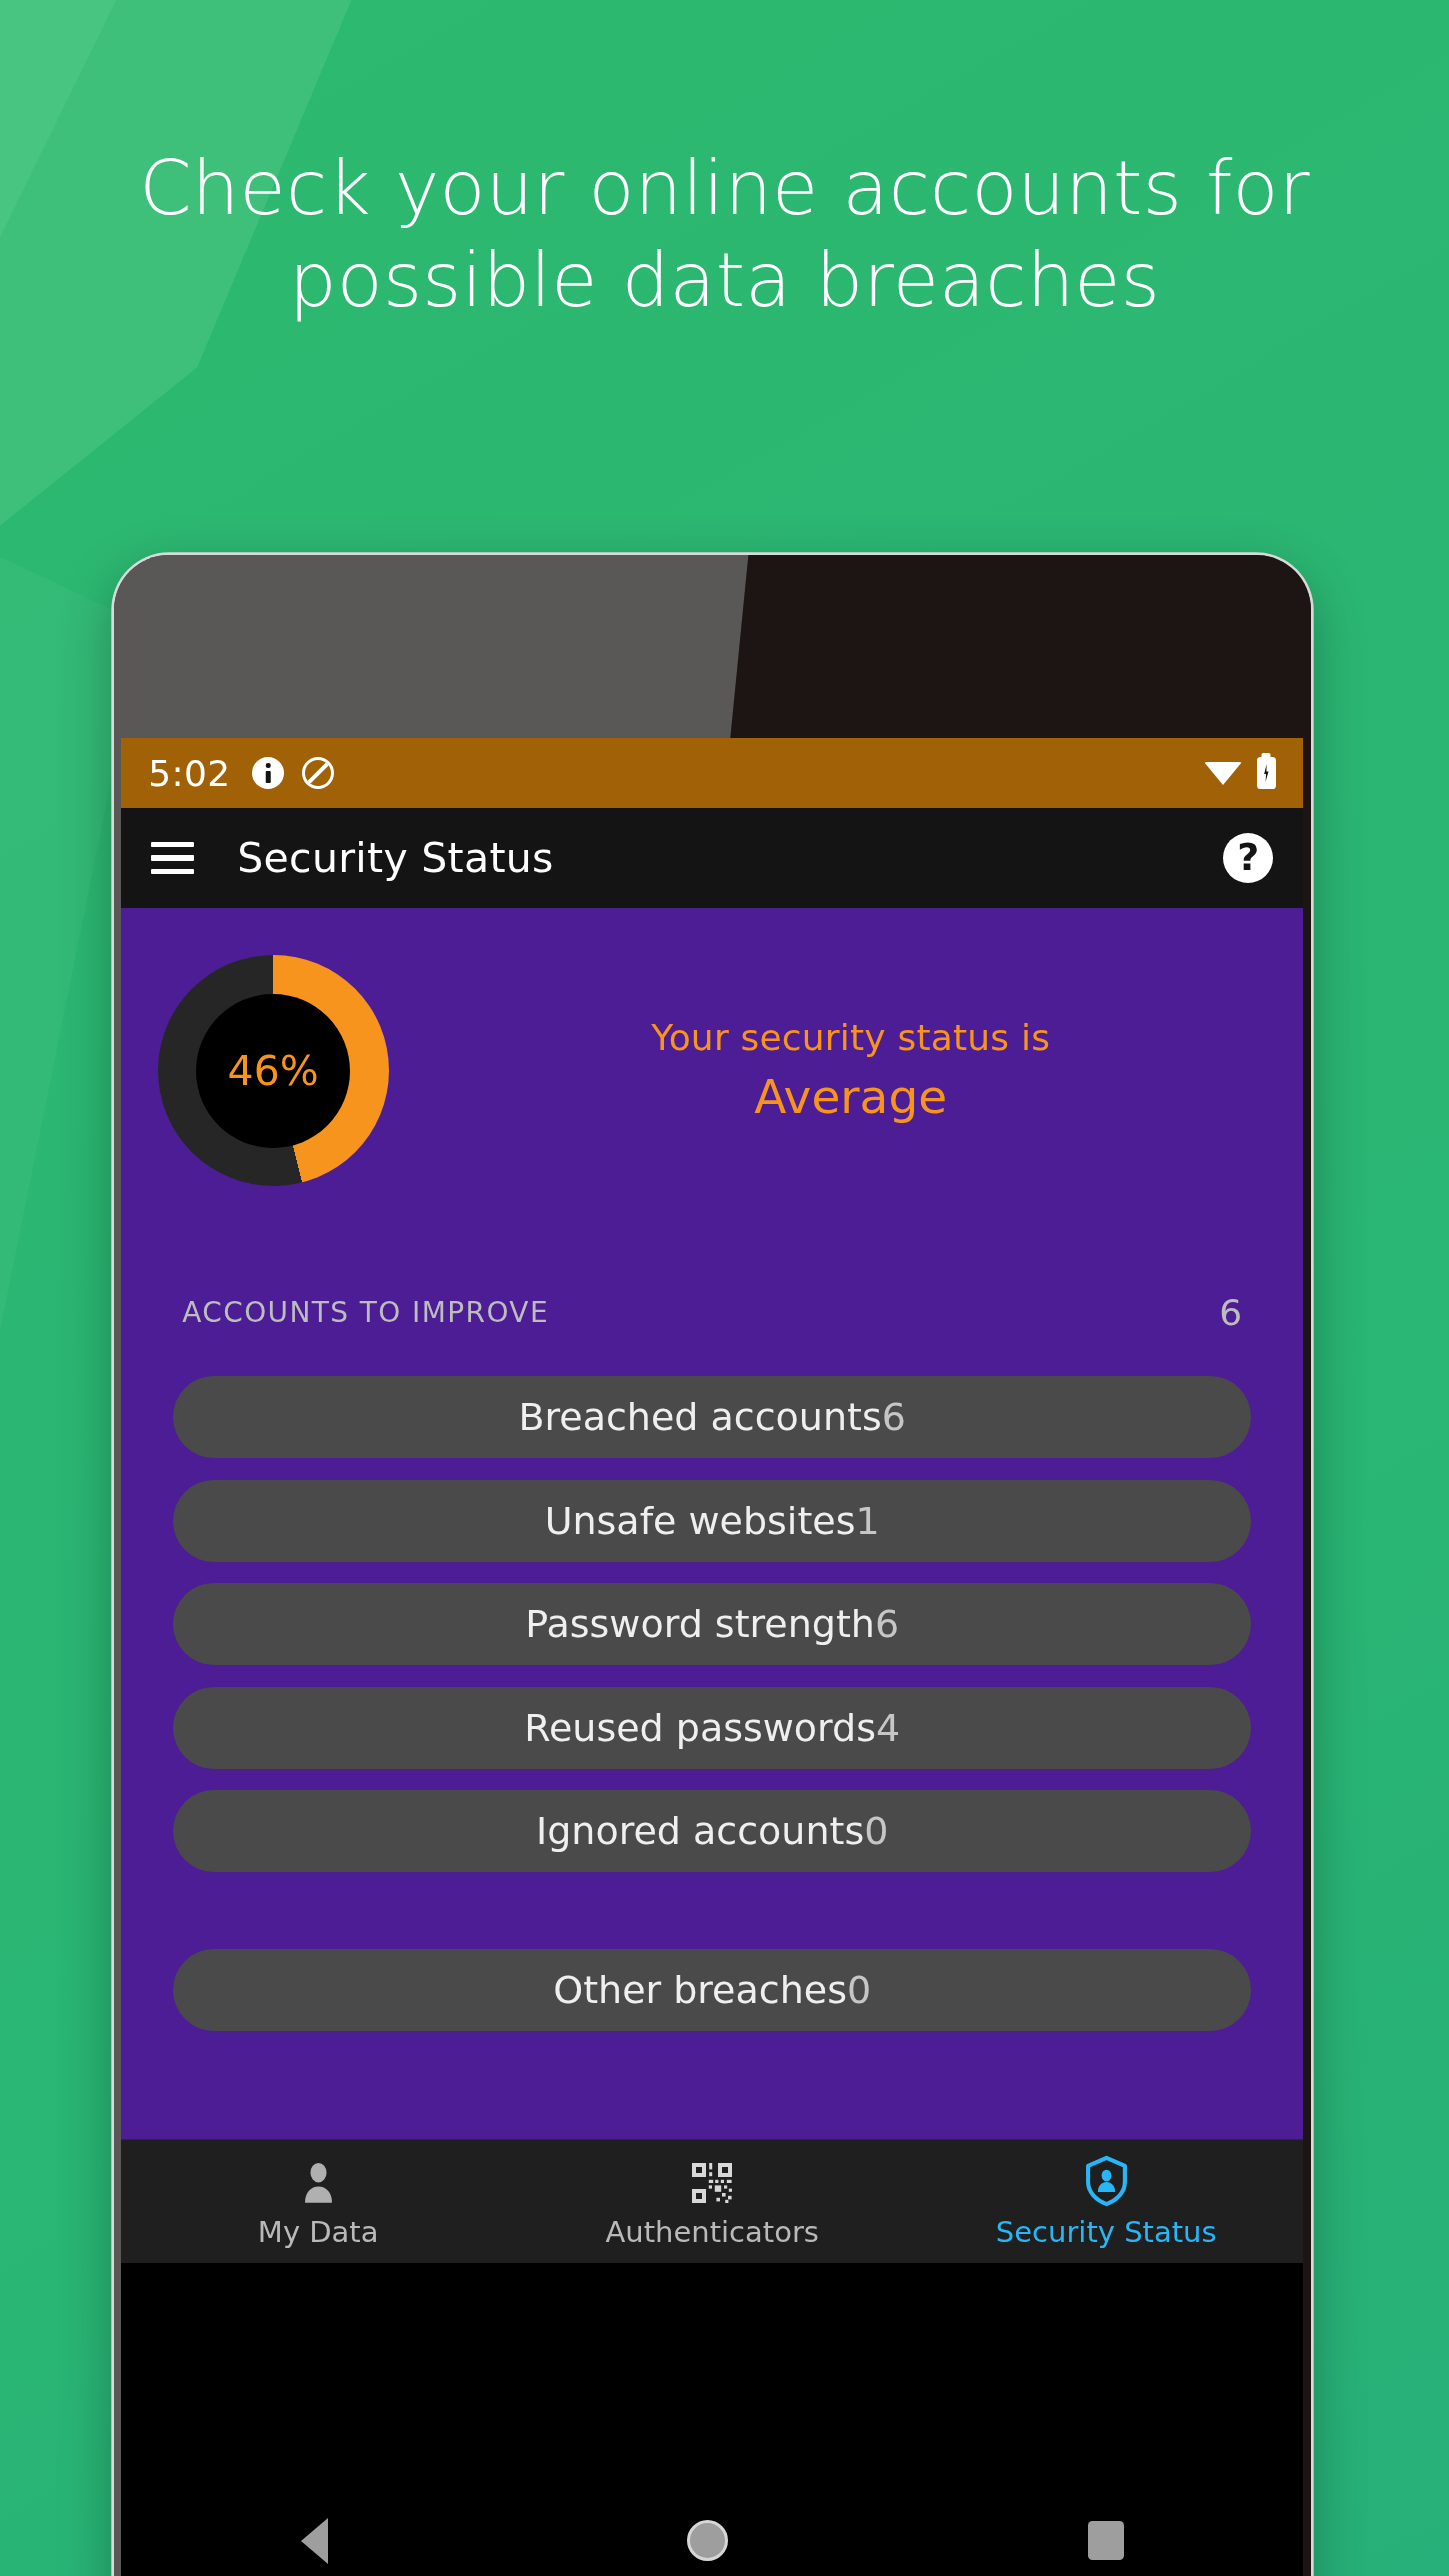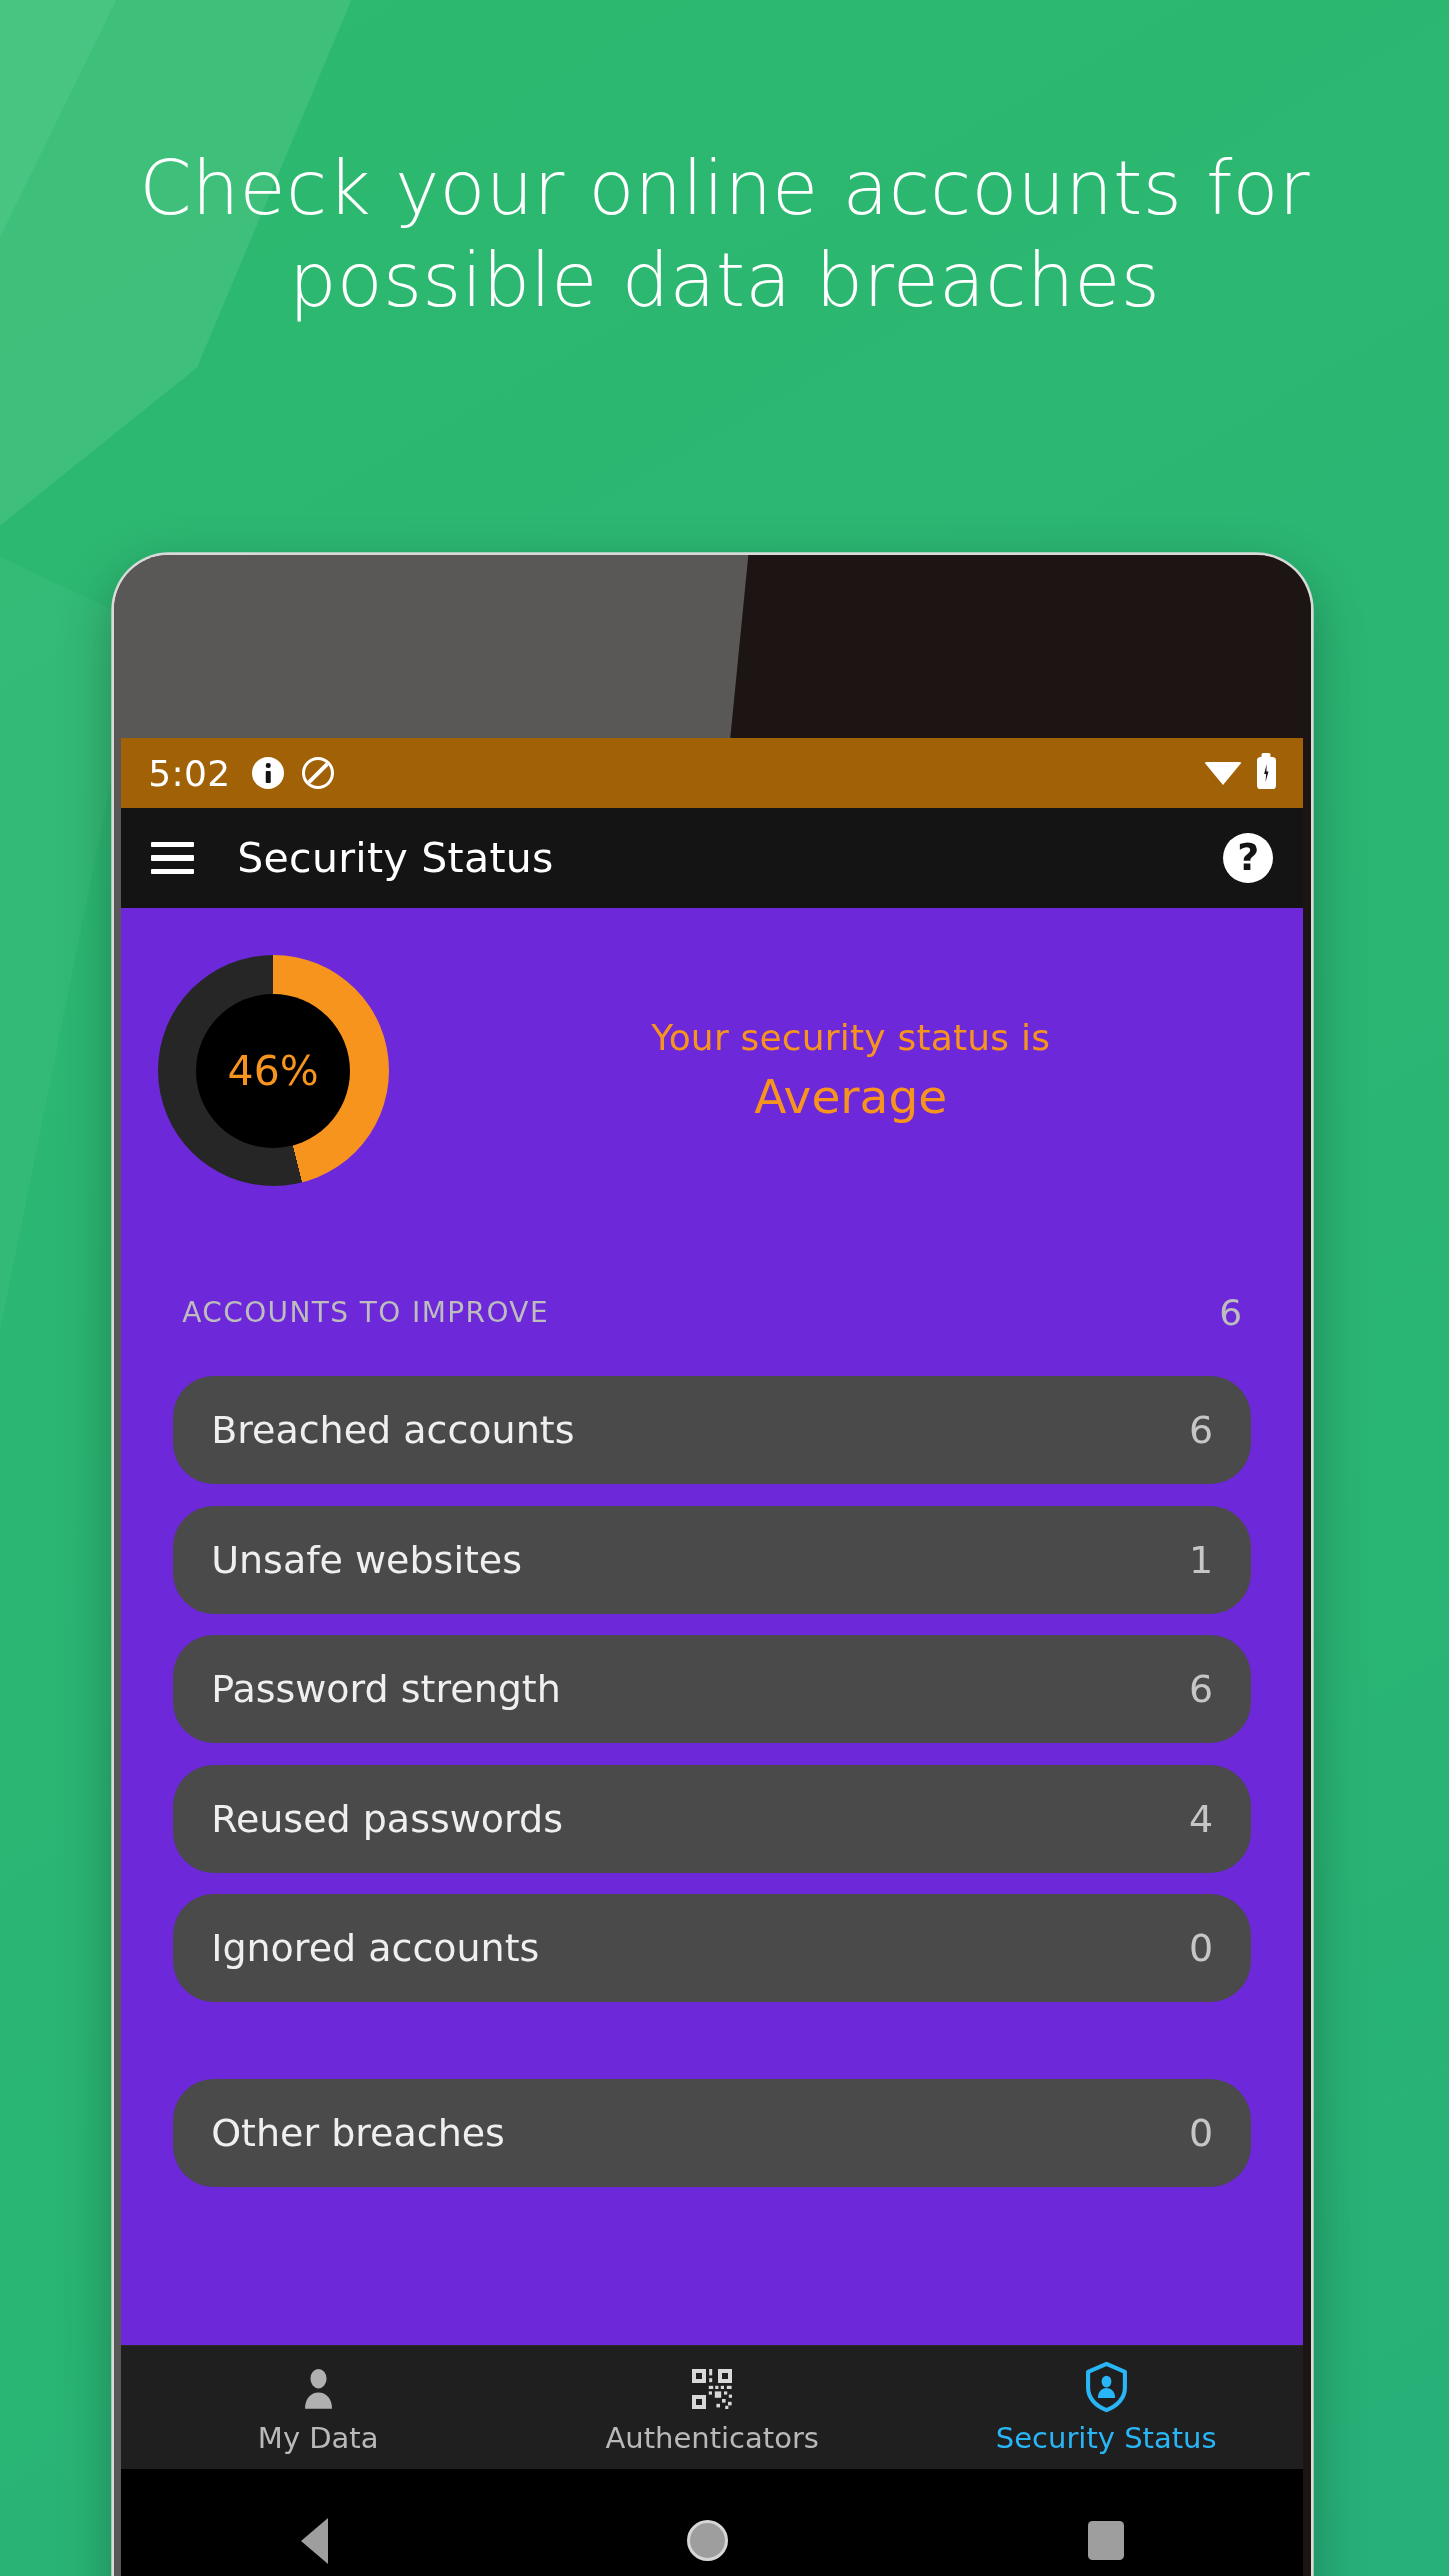--- a/index.html
+++ b/index.html
@@ -82,21 +82,21 @@
   #hamburger{width:43px;height:32px;display:flex;flex-direction:column;justify-content:space-between;
     cursor:pointer;}
   #hamburger span{display:block;height:5.4px;background:#fff;border-radius:0.9px;}
   #apptitle{color:#fff;font-size:41px;font-weight:400;margin-left:43px;letter-spacing:0.3px;}
   #helpbtn{margin-left:auto;width:50px;height:50px;border-radius:50%;background:#fff;
     display:flex;align-items:center;justify-content:center;cursor:pointer;}
   #helpbtn span{color:#141414;font-size:38px;font-weight:700;line-height:1;
     transform:translateY(-0.9px);font-family:"DejaVu Sans",sans-serif;}
 
   
-  #content{background:#6d28d9;height:1561px;position:relative;box-sizing:border-box;}
+  #content{background:#4c1d95;height:1355px;position:relative;box-sizing:border-box;}
 
   
   #score-row{display:flex;align-items:center;padding:47px 0 0 0;}
   #donut-wrap{width:304px;display:flex;justify-content:center;}
   #donut{width:231px;height:231px;border-radius:50%;position:relative;
     background:conic-gradient(#F7941E 0deg var(--ang), #262626 var(--ang) 360deg);}
   #donut::after{content:"";position:absolute;left:50%;top:50%;transform:translate(-50%,-50%);
     width:154px;height:154px;border-radius:50%;background:#000;}
   #donut-label{position:absolute;left:50%;top:50%;transform:translate(-50%,-50%);z-index:2;
     color:#F7941E;font-size:41px;font-weight:400;}
@@ -106,21 +106,21 @@
 
   
   #section-head{display:flex;align-items:center;justify-content:space-between;
     padding:0 61px;margin-top:106px;}
   #section-title{color:#BDBDBD;font-size:28px;letter-spacing:1.4px;font-weight:400;}
   #section-count{color:#BDBDBD;font-size:36px;font-weight:400;}
 
   
   #list{padding:0 52px;margin-top:43px;}
   .row{height:82px;background:#4A4A4A;border-radius:41px;display:flex;align-items:center;
-    justify-content:space-between;padding:13px 38px;margin-bottom:21.5px;cursor:pointer;}
+    justify-content:center;padding:0 38px;margin-bottom:21.5px;cursor:pointer;}
   .row-label{color:#EFEFEF;font-size:38px;font-weight:400;}
   .row-count{color:#C6C6C6;font-size:38px;font-weight:400;}
   .row.spaced{margin-top:77px;}
 
   
   #bottomnav{position:absolute;left:0;bottom:0;width:100%;height:123px;background:#1F1F1F;
     display:flex;align-items:center;border-top:0.9px solid #2a2a2a;}
   .nav-item{flex:1;display:flex;flex-direction:column;align-items:center;justify-content:center;
     gap:8px;cursor:pointer;}
   .nav-label{font-size:29px;color:#B9B9B9;font-weight:400;}

